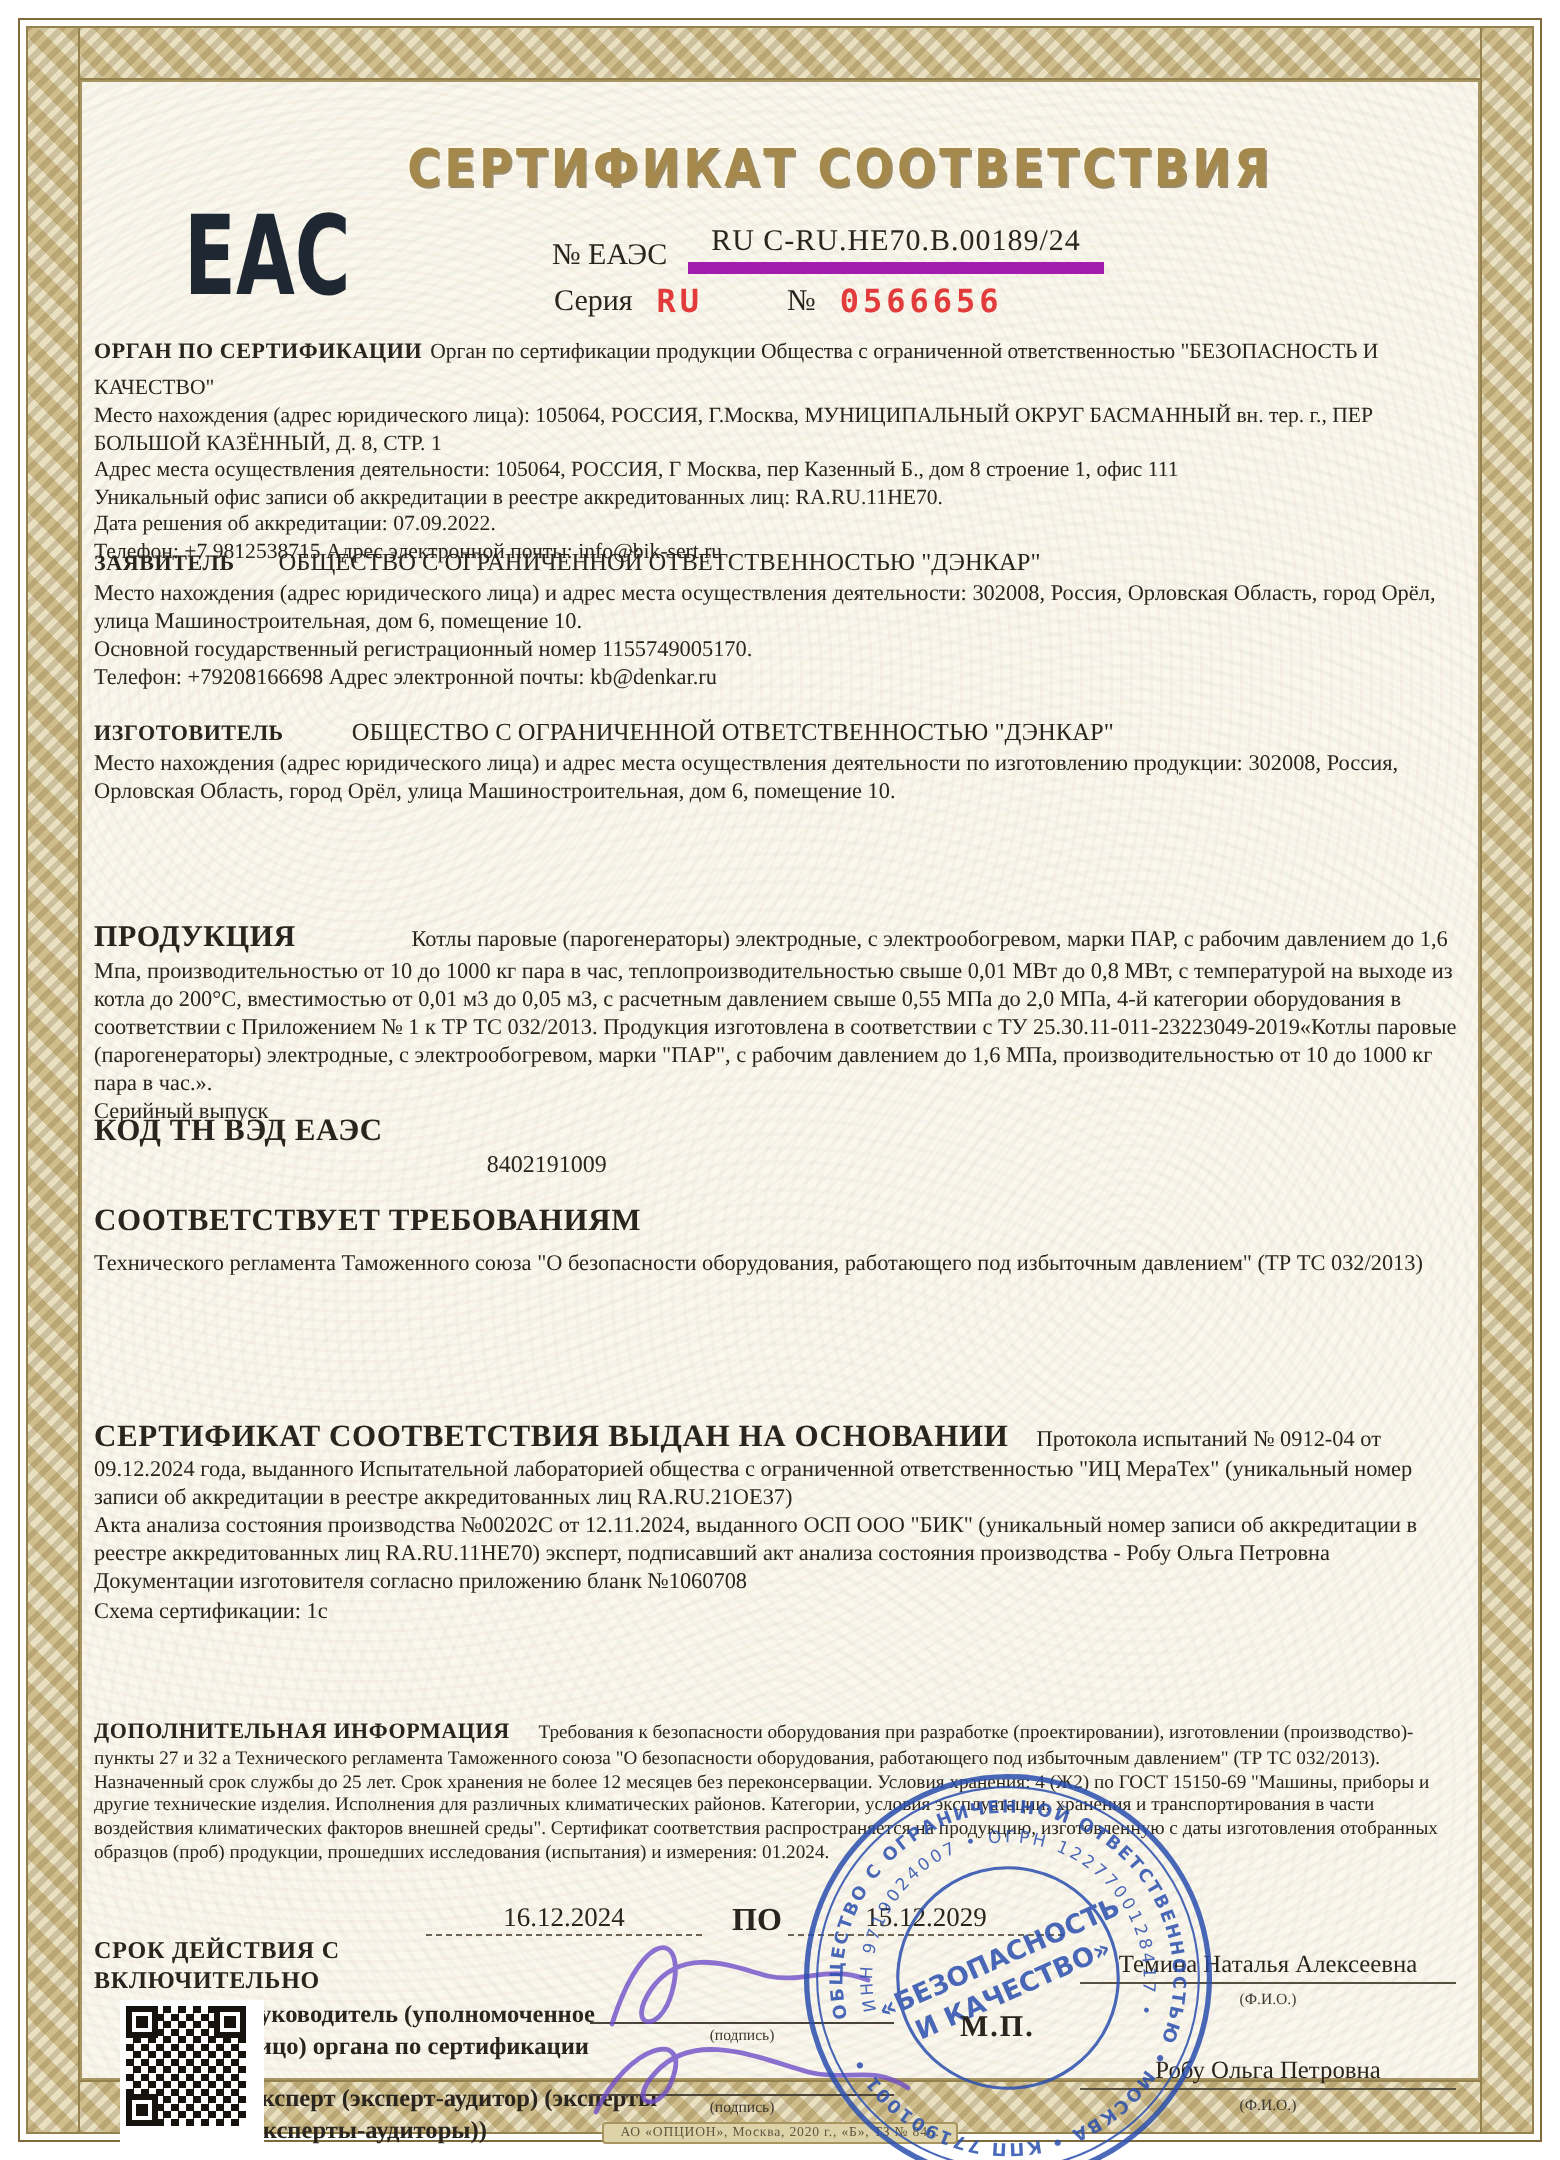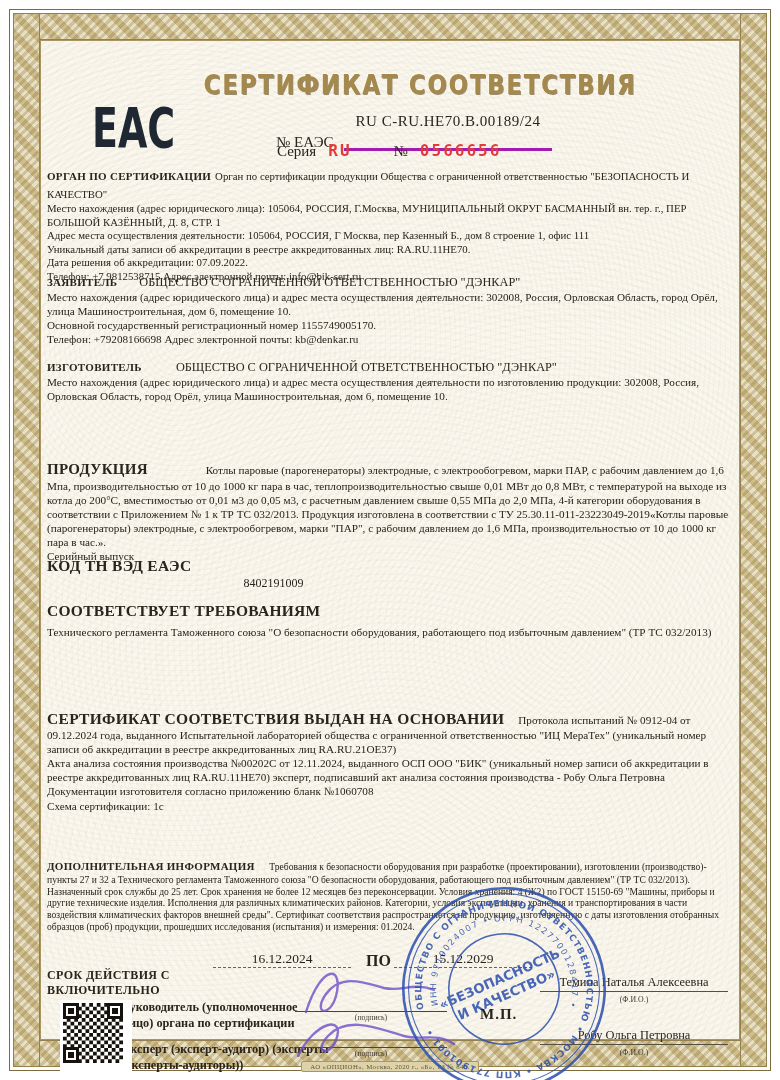--- a/index.html
+++ b/index.html
@@ -29,21 +29,21 @@
   .banner span{font-family:"DejaVu Sans",sans-serif;font-weight:bold;font-size:25px;
     letter-spacing:1px;color:#f2ead0;transform:scaleX(.8);white-space:nowrap;
     text-shadow:-1px 0 #6e5a2e,1px 0 #6e5a2e,0 -1px #6e5a2e,0 1px #6e5a2e,0 2px 0 #5c4a22;}
   .eac{position:absolute;left:92px;top:96px;font-family:"DejaVu Sans",sans-serif;font-weight:bold;
     font-size:38px;color:#1f2733;transform:scaleY(1.45);transform-origin:top left;letter-spacing:0px;}
   .cert-title{position:absolute;left:110px;top:70px;width:620px;text-align:center;
     font-family:"DejaVu Sans",sans-serif;font-weight:bold;font-size:26px;color:#a5894c;
     letter-spacing:2px;transform:scaleX(.88);
     text-shadow:1px 1px 0 rgba(90,70,30,.6), -1px -1px 0 rgba(255,250,230,.85);}
   .no-line{position:absolute;left:276px;top:113px;display:flex;align-items:flex-end;gap:10px;font-size:15px;justify-content:space-between;}
-  .no-line .val{border-bottom:3px solid #a21caf;padding:0 12px 18px;letter-spacing:.5px;}
+  .no-line .val{border-bottom:6px solid #a21caf;padding:0 12px 1px;letter-spacing:.5px;}
   .series-line{position:absolute;left:277px;top:141px;display:flex;align-items:flex-end;font-size:15px;}
   .red-stamp{font-family:"DejaVu Sans Mono",monospace;font-weight:bold;font-size:16px;color:#e23b3b;letter-spacing:2px;}
   .series-line .lbl2{margin-left:42px;}
   .series-line .ru{margin-left:12px;}
   
   .sec{position:absolute;left:47px;width:688px;}
   .sec p{margin:0;}
   .h{font-weight:bold;letter-spacing:.3px;}
   .h17{font-size:11px;} .h15{font-size:15px;} .h16{font-size:15.5px;}
   .t{font-size:11.2px;line-height:1.26;}
@@ -110,21 +110,21 @@
     <span class="red-stamp ru">RU</span>
     <span class="lbl2">№</span>
     <span class="red-stamp ru">0566656</span>
   </div>
 
   <div class="sec" style="top:166px">
     <p><span class="h h17">ОРГАН ПО СЕРТИФИКАЦИИ</span>
        <span class="t-sm">Орган по сертификации продукции Общества с ограниченной ответственностью "БЕЗОПАСНОСТЬ И КАЧЕСТВО"</span></p>
     <div class="t-sm">Место нахождения (адрес юридического лица): 105064, РОССИЯ, Г.Москва, МУНИЦИПАЛЬНЫЙ ОКРУГ БАСМАННЫЙ вн. тер. г.,  ПЕР БОЛЬШОЙ КАЗЁННЫЙ, Д. 8, СТР. 1</div>
     <div class="t-sm">Адрес места осуществления деятельности: 105064, РОССИЯ, Г Москва, пер Казенный Б., дом 8 строение 1, офис 111</div>
-    <div class="t-sm">Уникальный даты записи об аккредитации в реестре аккредитованных лиц: RA.RU.11НЕ70.</div>
+    <div class="t-sm">Уникальный офис записи об аккредитации в реестре аккредитованных лиц: RA.RU.11НЕ70.</div>
     <div class="t-sm">Дата решения об аккредитации: 07.09.2022.</div>
     <div class="t-sm">Телефон: +7 9812538715 Адрес электронной почты: info@bik-sert.ru</div>
   </div>
 
   <div class="sec" style="top:272px">
     <p><span class="h h17">ЗАЯВИТЕЛЬ</span>
        <span class="t-caps" style="margin-left:18px">ОБЩЕСТВО С ОГРАНИЧЕННОЙ ОТВЕТСТВЕННОСТЬЮ "ДЭНКАР"</span></p>
     <div class="t">Место нахождения (адрес юридического лица) и адрес места осуществления деятельности: 302008, Россия, Орловская Область, город Орёл, улица Машиностроительная, дом 6, помещение 10.</div>
     <div class="t">Основной государственный регистрационный номер 1155749005170.</div>
     <div class="t">Телефон: +79208166698 Адрес электронной почты: kb@denkar.ru</div>

